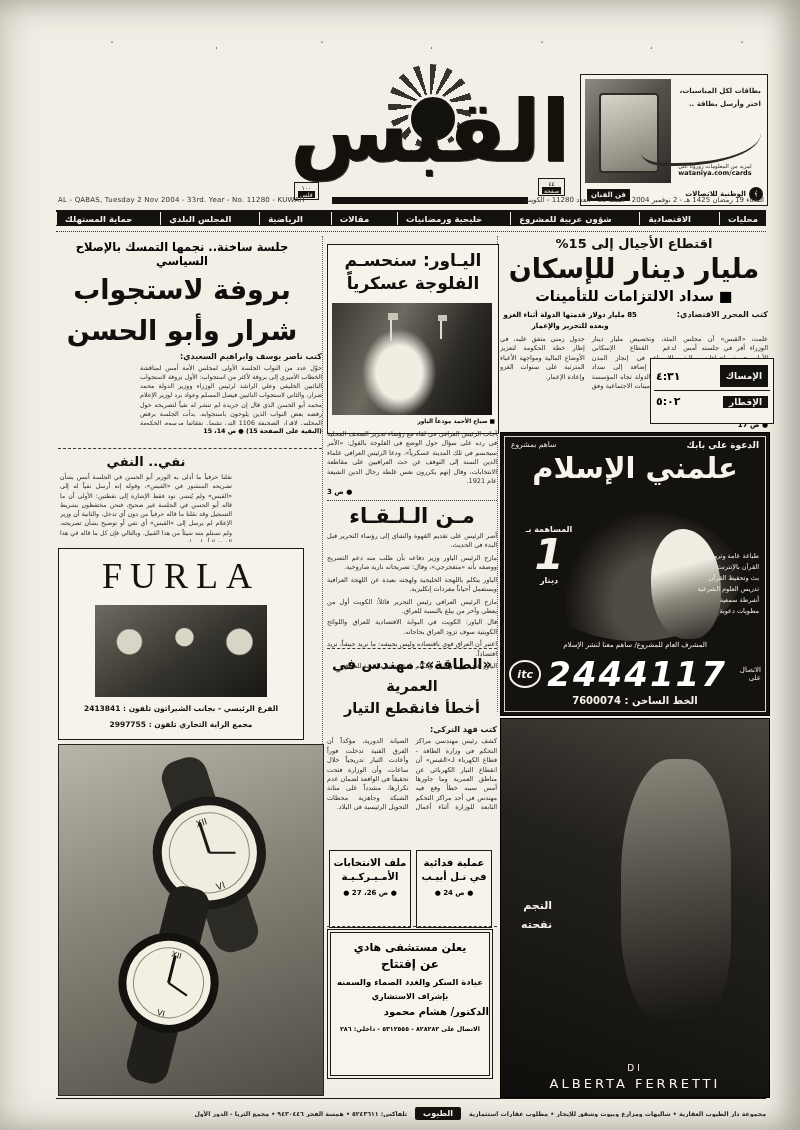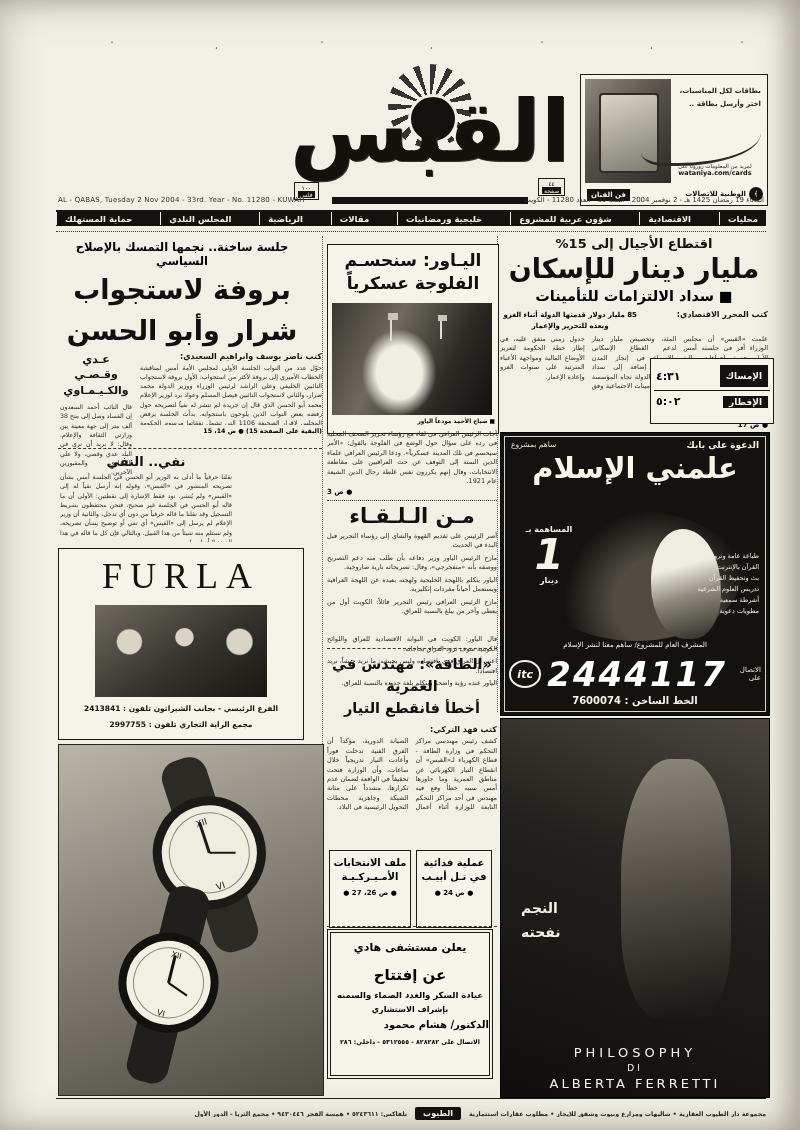--- a/index.html
+++ b/index.html
@@ -148,26 +148,25 @@
     <div class="abs rtl" style="left:0;top:262px;width:100%;text-align:center;color:#f4f1e8;font-size:10px;font-weight:bold;">
       <span>الخط الساخن :</span>
       <span class="ltr" style="font-weight:900;">7600074</span>
     </div>
   </div>
 
   <div class="abs" style="left:500px;top:718px;width:268px;height:378px;border:1px solid #000;
        background:linear-gradient(200deg,#4a463f 0%,#23211d 40%,#100e0c 100%);">
     <div class="abs" style="left:120px;top:40px;width:110px;height:260px;border-radius:45% 40% 30% 35%;
          background:linear-gradient(170deg,#9b968a 0%,#5e5a51 45%,#1c1a17 95%);opacity:.85;"></div>
-    <div class="abs rtl" style="left:20px;top:178px;color:#f2efe6;font-size:14px;font-weight:bold;line-height:1.7;text-align:left;">
+    <div class="abs rtl" style="left:20px;top:178px;color:#f2efe6;font-size:11px;font-weight:bold;line-height:1.7;text-align:right;">
       <div>النجم</div>
       <div>نفحته</div>
     </div>
     <div class="abs ltr" style="left:0;bottom:6px;width:100%;text-align:center;color:#f7f4ea;">
-      <div style="font-size:13px;letter-spacing:4px;">PHILOSOPHY</div>
       <div style="font-size:9px;letter-spacing:3px;margin:3px 0;">DI</div>
       <div style="font-size:13px;letter-spacing:3px;">ALBERTA FERRETTI</div>
     </div>
   </div>
 
   <div class="abs bx" style="left:327px;top:244px;width:170px;height:188px;padding:0;">
     <div class="rtl hl" style="text-align:center;font-size:17px;line-height:1.35;margin-top:4px;">
       <div>اليـاور: سنحسـم</div>
       <div>الفلوجة عسكرياً</div>
     </div>
@@ -185,21 +184,21 @@
   <div class="abs rtl tiny just" style="left:327px;top:430px;width:170px;height:56px;overflow:hidden;">أجاب الرئيس العراقي في لقاء مع رؤساء تحرير الصحف المحلية في رده على سؤال حول الوضع في الفلوجة بالقول: «الأمر سيحسم في تلك المدينة عسكرياً». ودعا الرئيس العراقي علماء الدين السنة إلى التوقف عن حث العراقيين على مقاطعة الانتخابات، وقال إنهم يكررون نفس غلطة رجال الدين الشيعة عام 1921.</div>
   <div class="abs rtl" style="left:327px;top:488px;font-size:7px;font-weight:bold;">● ص 3</div>
 
   <div class="abs dot-t" style="left:327px;top:500px;width:170px;"></div>
   <div class="abs rtl" style="left:327px;top:504px;width:170px;">
     <div class="hl" style="text-align:center;font-size:21px;">مـن الـلـقـاء</div>
     <div class="tiny just" style="margin-top:4px;">
       <div style="margin-bottom:3px;">أصر الرئيس على تقديم القهوة والشاي إلى رؤساء التحرير قبل البدء في الحديث.</div>
       <div style="margin-bottom:3px;">مازح الرئيس الياور وزير دفاعه بأن طلب منه دعم التصريح ووصفه بأنه «متفجرجي»، وقال: تصريحاته نارية صاروخية.</div>
       <div style="margin-bottom:3px;">الياور يتكلم باللهجة الخليجية ولهجته بعيدة عن اللهجة العراقية ويستعمل أحياناً مفردات إنكليزية.</div>
-      <div style="margin-bottom:19px;">مازح الرئيس العراقي رئيس التحرير قائلاً: الكويت أول من يعطي وآخر من يبلغ بالنسبة للعراق.</div>
+      <div style="margin-bottom:2px;">مازح الرئيس العراقي رئيس التحرير قائلاً: الكويت أول من يعطي وآخر من يبلغ بالنسبة للعراق.</div>
       <div style="margin-bottom:3px;">قال الياور: الكويت في البوابة الاقتصادية للعراق واللوائح الكويتية سوف تزود العراق بحاجاته.</div>
       <div style="margin-bottom:3px;">اعتبر أن العراق قوي باقتصاده وليس بجيشه: ما نريد جيشاً، نريد اقتصاداً.</div>
       <div>الياور عنده رؤية واضحة ويتكلم بلغة جديدة بالنسبة للعراق.</div>
     </div>
   </div>
 
   <div class="abs dash-t" style="left:327px;top:648px;width:170px;"></div>
   <div class="abs rtl" style="left:327px;top:654px;width:170px;">
     <div class="hl" style="text-align:center;font-size:14.5px;line-height:1.5;">
       <div>«الطاقة»: مهندس في العمرية</div>
@@ -216,42 +215,35 @@
   </div>
   <div class="abs teaser rtl" style="left:416px;top:850px;width:74px;height:70px;padding-top:6px;">
     <div style="font-size:10px;">عملية فدائية</div>
     <div style="font-size:10px;margin-top:3px;">في تـل أبيـب</div>
     <div style="font-size:7px;margin-top:7px;">● ص 24 ●</div>
   </div>
   <div class="abs dash-t" style="left:327px;top:926px;width:170px;"></div>
 
   <div class="abs rtl" style="left:330px;top:932px;width:158px;height:134px;border:1px solid #1c1a17;outline:1px solid #1c1a17;outline-offset:2px;background:#f7f4eb;text-align:center;padding-top:8px;">
     <div style="font-size:11px;font-weight:900;">يعلن مستشفى هادي</div>
-    <div style="font-size:15px;font-weight:bold;margin-top:12px;">عن إفتتاح</div>
+    <div style="font-size:12px;font-weight:bold;margin-top:3px;">عن إفتتاح</div>
     <div style="font-size:8.5px;font-weight:900;margin-top:6px;">عيادة السكر والغدد الصماء والسمنه</div>
     <div style="font-size:8px;font-weight:bold;margin-top:5px;">بإشراف الاستشاري</div>
     <div style="font-size:10px;font-weight:900;margin-top:5px;text-align:right;">الدكتور/ هشام محمود</div>
     <div style="font-size:6.3px;font-weight:bold;margin-top:8px;">الاتصال على ٨٢٨٢٨٢ - ٥٣١٢٥٥٥ - داخلي: ٢٨٦</div>
   </div>
 
   <div class="abs rtl" style="left:58px;top:240px;width:248px;text-align:center;">
     <div style="font-size:11.5px;font-weight:bold;">جلسة ساخنة.. نجمها التمسك بالإصلاح السياسي</div>
     <div class="hl" style="font-size:27px;line-height:1.5;margin-top:2px;">
       <div>بروفة لاستجواب</div>
       <div>شرار وأبو الحسن</div>
     </div>
   </div>
 
-  <div class="abs rtl" style="left:60px;top:352px;width:72px;">
-    <div class="hl" style="text-align:center;font-size:11px;line-height:1.4;">
-      <div>عـدي وقـصـي</div>
-      <div>والكـيـمـاوي</div>
-    </div>
-    <div class="just" style="font-size:6.2px;line-height:1.5;margin-top:4px;color:#2b2925;">قال النائب أحمد السعدون إن الفساد وصل إلى منح 38 ألف متر إلى جهة معينة بين وزارتي الثقافة والإعلام. وقال: لا نريد أن نرى في البلد عدي وقصي، ولا علي الكيماوي والمقبورين الآخرين.</div>
-  </div>
 
   <div class="abs rtl" style="left:140px;top:352px;width:182px;">
     <div class="byline">كتب ناصر يوسف وابراهيم السعيدي:</div>
     <div class="just" style="font-size:6.3px;line-height:1.45;margin-top:2px;height:62px;overflow:hidden;color:#2b2925;">حوّل عدد من النواب الجلسة الأولى لمجلس الأمة أمس لمناقشة الخطاب الأميري إلى بروفة لأكثر من استجواب: الأول بروفة لاستجواب النائبين الخليفي وعلي الراشد لرئيس الوزراء ووزير الدولة محمد ضرار، والثاني لاستجواب النائبين فيصل المسلم وعواد برد لوزير الإعلام محمد أبو الحسن الذي قال إن جريدة لم تنشر له نفياً لتصريحه حول رفضه بعض النواب الذين يلوحون باستجوابه. بدأت الجلسة برفض المجلس لإقرار الصحيفة 1106 التي تشمل نفقاتها مرسوم الحكومة لحل المجلس البلدي وتأجيل انتخاباته.</div>
     <div style="font-size:6.3px;font-weight:bold;margin-top:2px;">
       <span>(البقية على الصفحة 15)</span>
       <span>● ص 14، 15</span>
     </div>
   </div>
 

